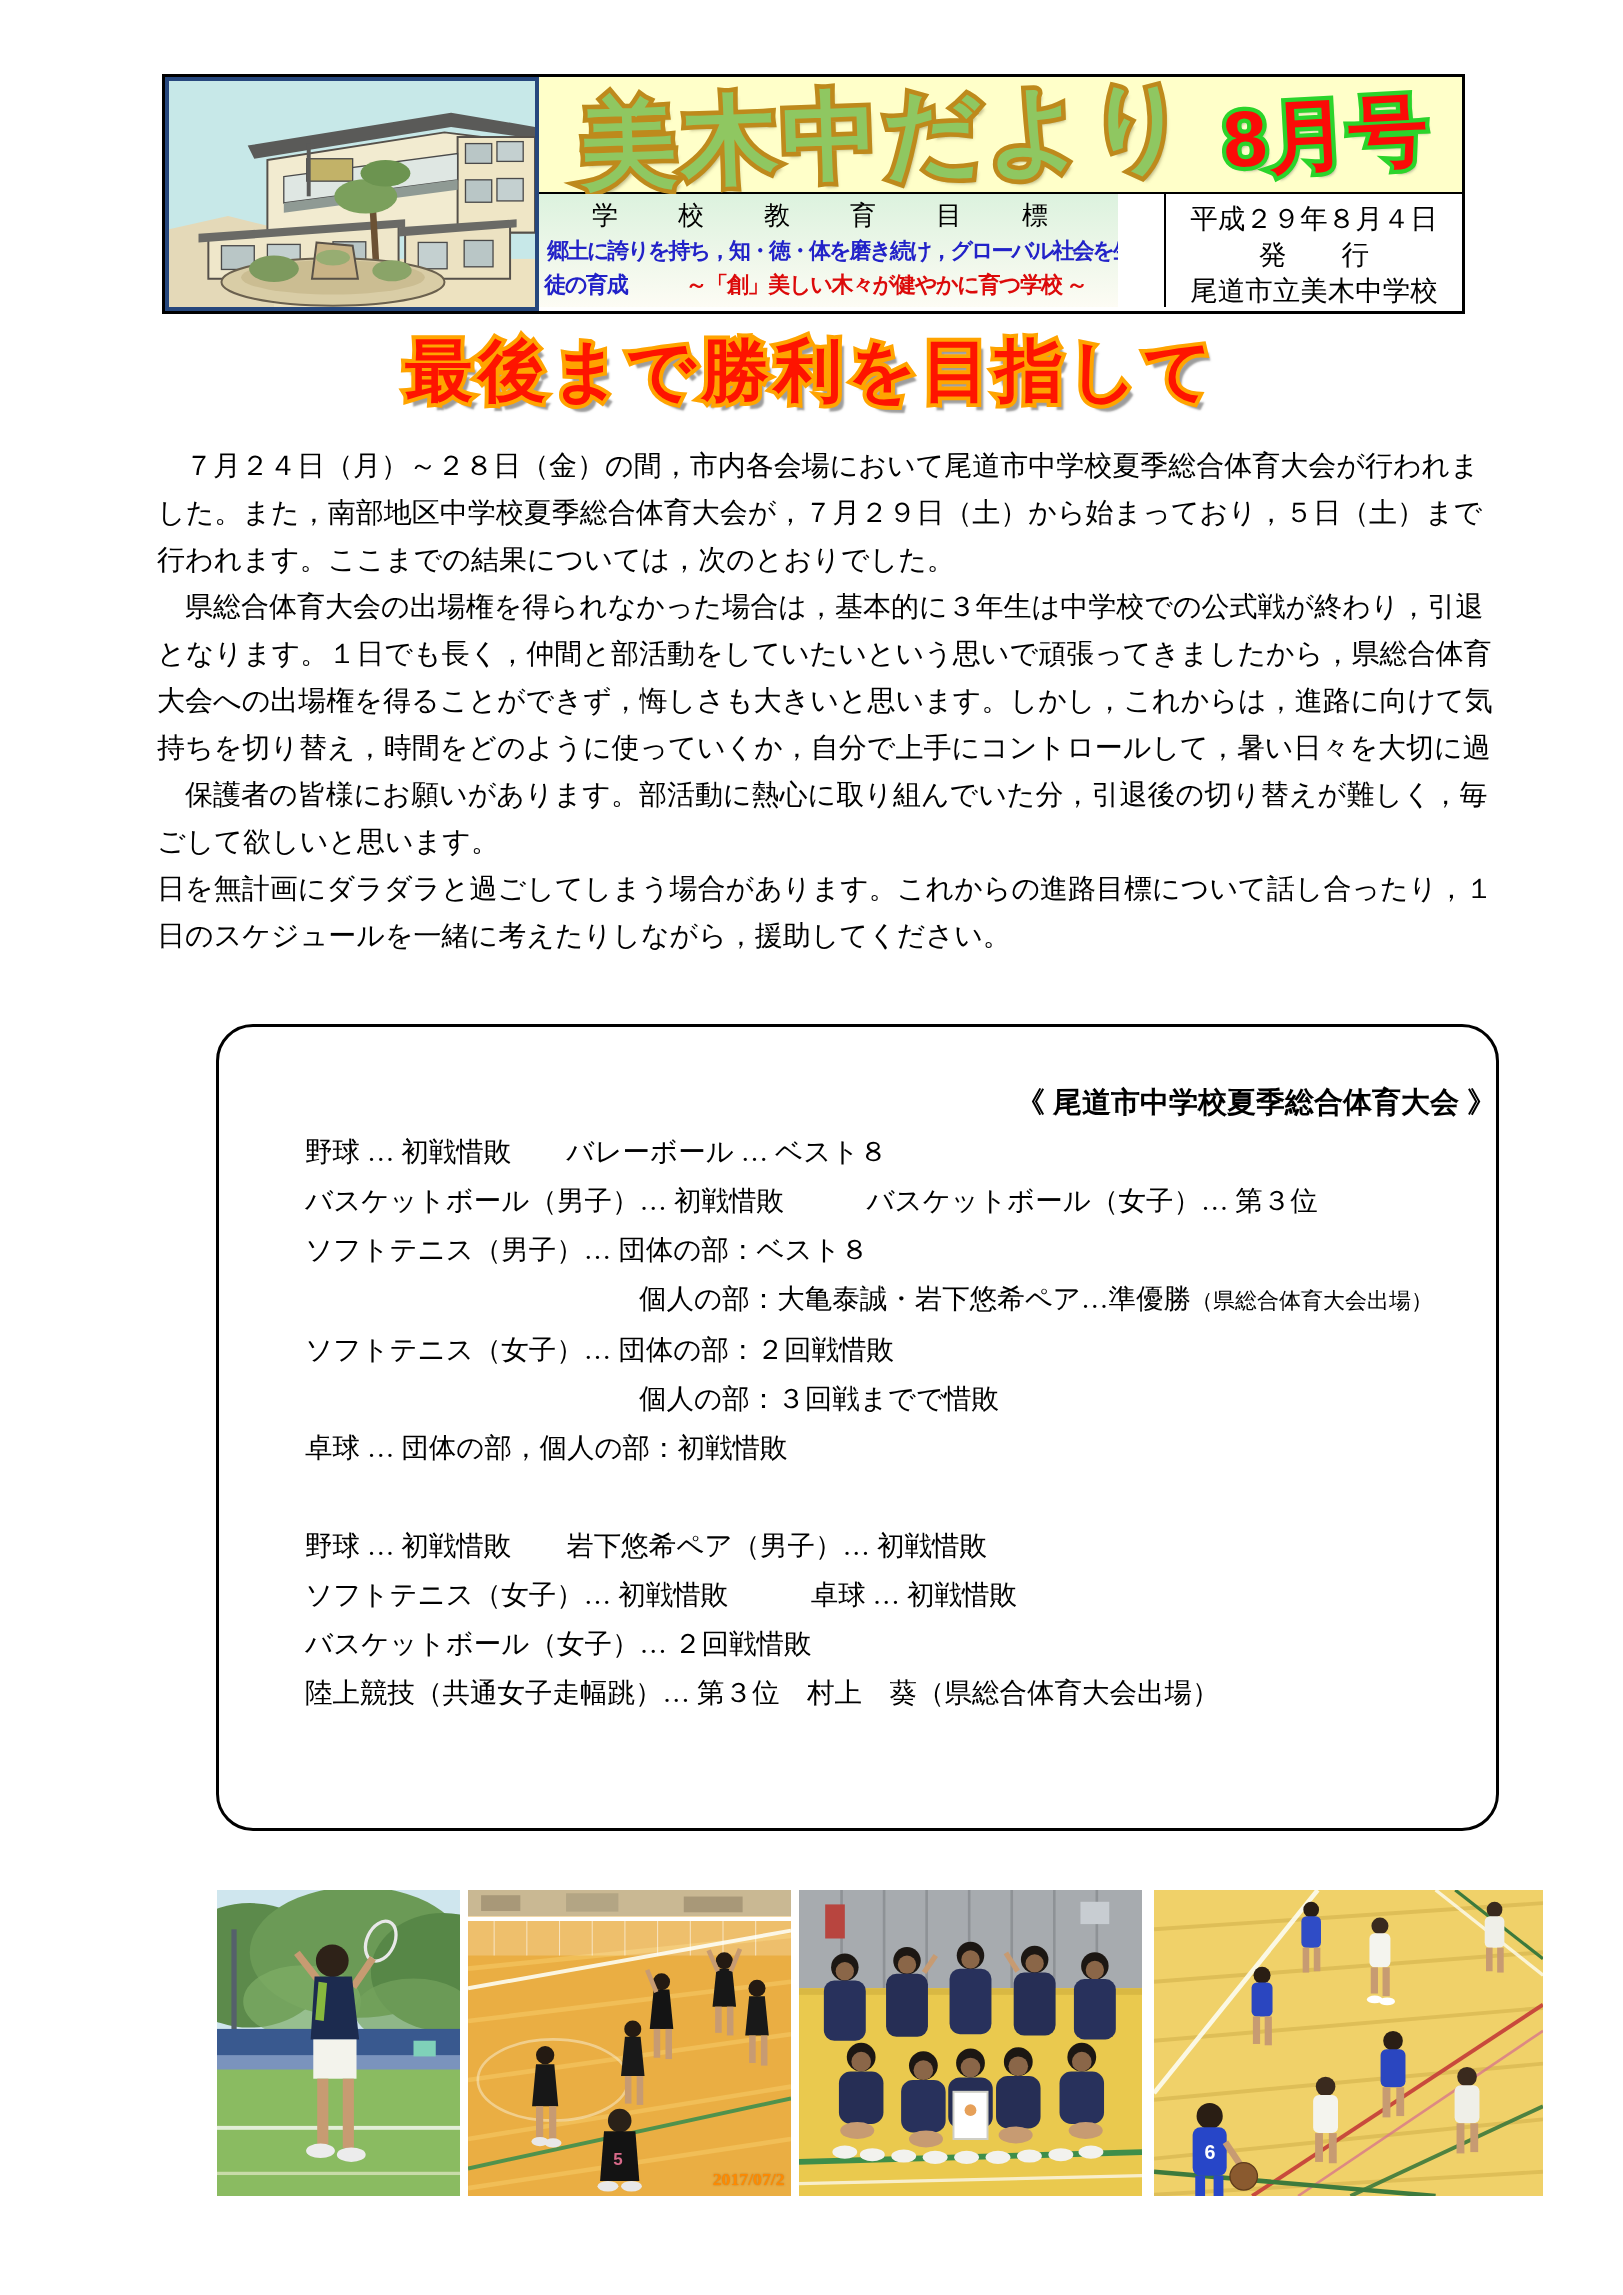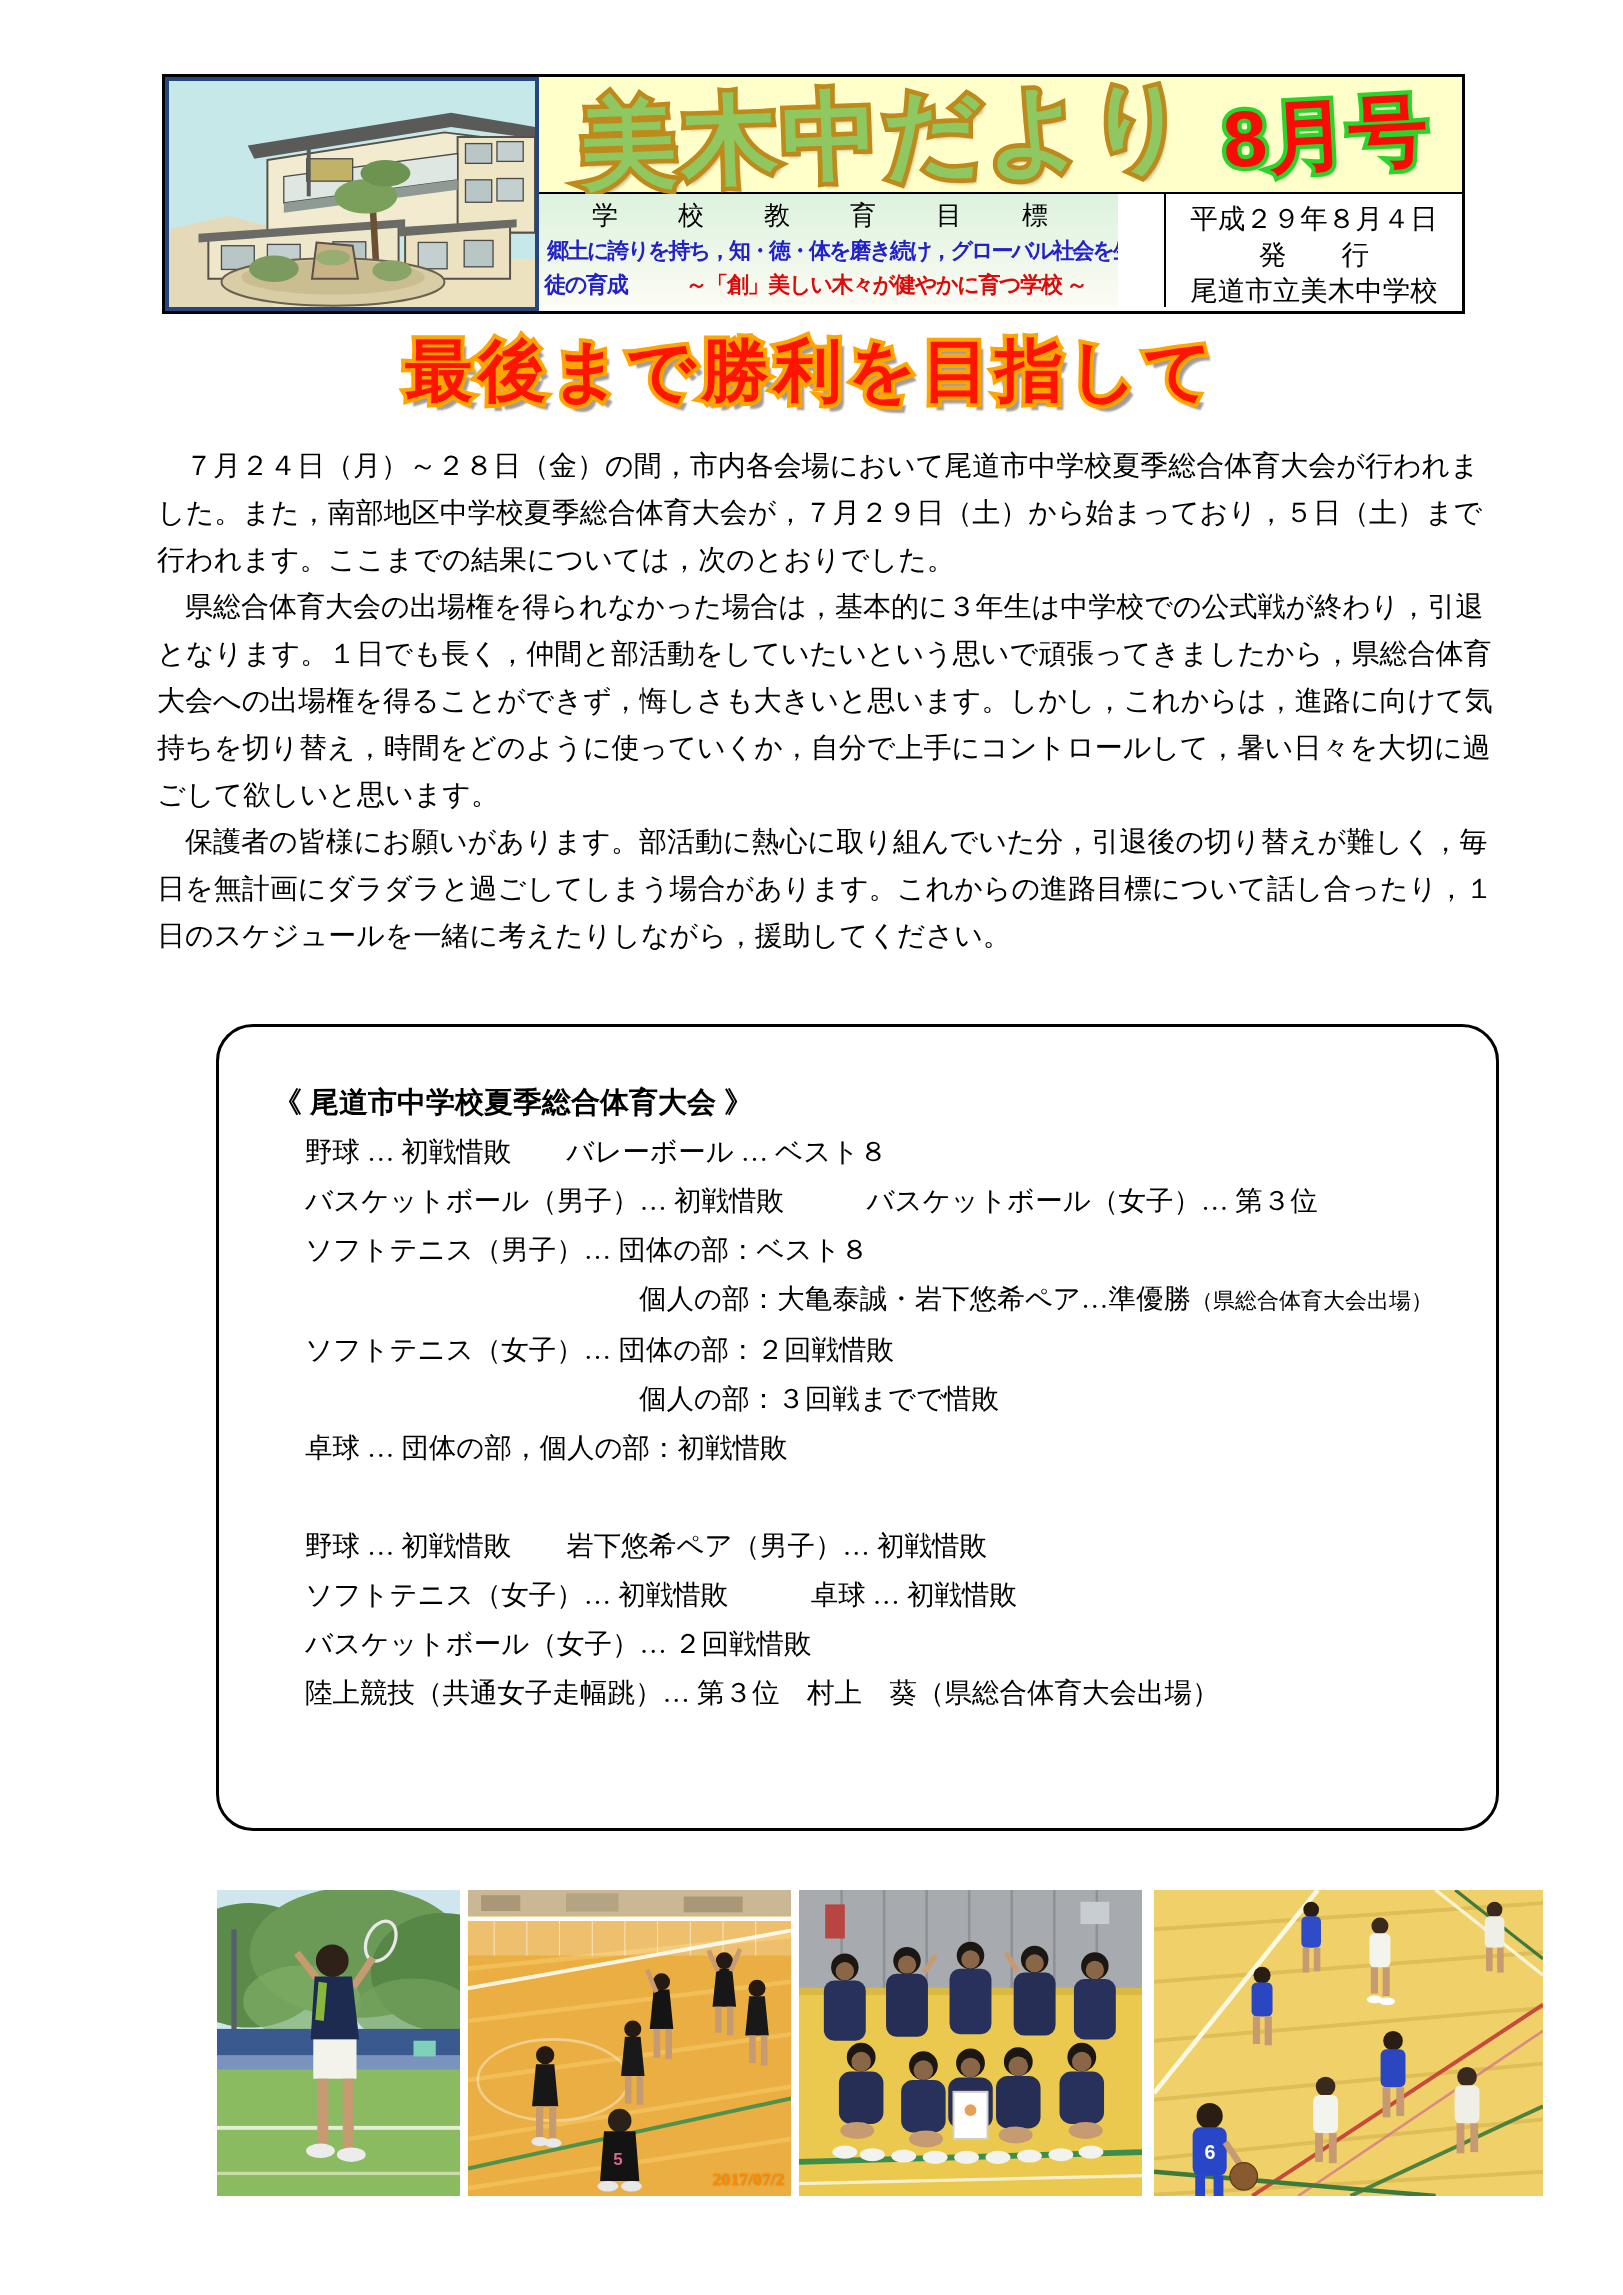--- a/index.html
+++ b/index.html
@@ -53,21 +53,21 @@
     -webkit-text-stroke:7.9px var(--headline_outline);color:var(--headline_outline);
     letter-spacing:5.2px;text-shadow:5.9px 7.2px 2px rgba(140,140,140,.85);}
   
   .body-text{position:absolute;left:157px;top:442px;width:1328px;font-size:28px;}
   .bline{line-height:47px;white-space:nowrap;}
   
   .results-box{position:absolute;left:216px;top:1024px;width:1283px;height:807px;
     border:3.3px solid #000;border-radius:37px;box-sizing:border-box;
     padding-top:51px;overflow:hidden;background:#fff;font-size:27.5px;}
   .res-h{font-family:"Liberation Sans","DejaVu Sans",sans-serif;font-weight:bold;
-    font-size:29px;line-height:49px;padding-left:54px;white-space:nowrap;}
+    font-size:29px;line-height:49px;padding-left:54px;white-space:nowrap;text-align:right;}
   .res-line{line-height:49px;white-space:nowrap;}
   .res-line.i1{padding-left:86px;}
   .res-line.i2{padding-left:420px;}
   .res-small{font-size:22px;}
   .res-gap{height:49px;}
   
   .photo{position:absolute;top:1890px;height:306px;overflow:hidden;background:#d8c27a;}
   .photo svg{display:block;width:100%;height:100%;}
   #photo-tennis{left:217px;width:243px;}
   #photo-volleyball{left:468px;width:323px;}
@@ -150,22 +150,22 @@
   <h1 class="headline" data-text="最後まで勝利を目指して">最後まで勝利を目指して</h1>
 
   <div class="body-text">
       <div class="bline">　７月２４日（月）～２８日（金）の間，市内各会場において尾道市中学校夏季総合体育大会が行われま</div>
       <div class="bline">した。また，南部地区中学校夏季総合体育大会が，７月２９日（土）から始まっており，５日（土）まで</div>
       <div class="bline">行われます。ここまでの結果については，次のとおりでした。</div>
       <div class="bline">　県総合体育大会の出場権を得られなかった場合は，基本的に３年生は中学校での公式戦が終わり，引退</div>
       <div class="bline">となります。１日でも長く，仲間と部活動をしていたいという思いで頑張ってきましたから，県総合体育</div>
       <div class="bline">大会への出場権を得ることができず，悔しさも大きいと思います。しかし，これからは，進路に向けて気</div>
       <div class="bline">持ちを切り替え，時間をどのように使っていくか，自分で上手にコントロールして，暑い日々を大切に過</div>
+      <div class="bline">　保護者の皆様にお願いがあります。部活動に熱心に取り組んでいた分，引退後の切り替えが難しく，毎</div>
       <div class="bline">ごして欲しいと思います。</div>
-      <div class="bline">　保護者の皆様にお願いがあります。部活動に熱心に取り組んでいた分，引退後の切り替えが難しく，毎</div>
       <div class="bline">日を無計画にダラダラと過ごしてしまう場合があります。これからの進路目標について話し合ったり，１</div>
       <div class="bline">日のスケジュールを一緒に考えたりしながら，援助してください。</div>
     </div>
 
   <div class="results-box">
       <div class="res-h">《 尾道市中学校夏季総合体育大会 》</div>
       <div class="res-line i1"><span>野球 … 初戦惜敗　　バレーボール … ベスト８</span></div>
       <div class="res-line i1"><span>バスケットボール（男子）… 初戦惜敗　　　バスケットボール（女子）… 第３位</span></div>
       <div class="res-line i1"><span>ソフトテニス（男子）… 団体の部：ベスト８</span></div>
       <div class="res-line i2"><span>個人の部：大亀泰誠・岩下悠希ペア…準優勝</span><span class="res-small">（県総合体育大会出場）</span></div>

